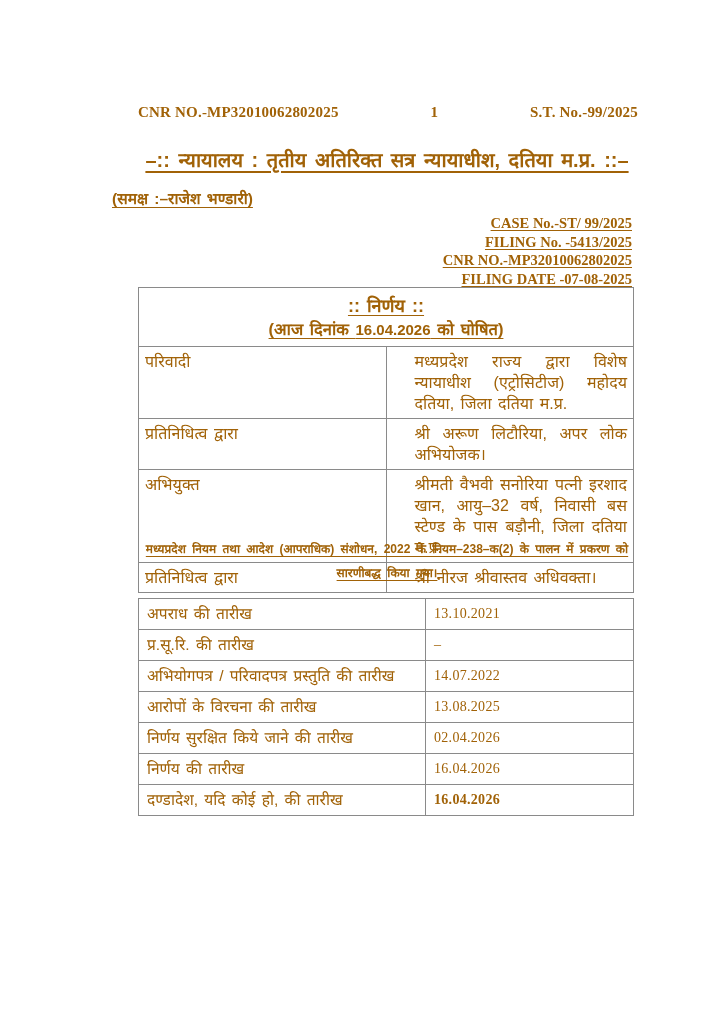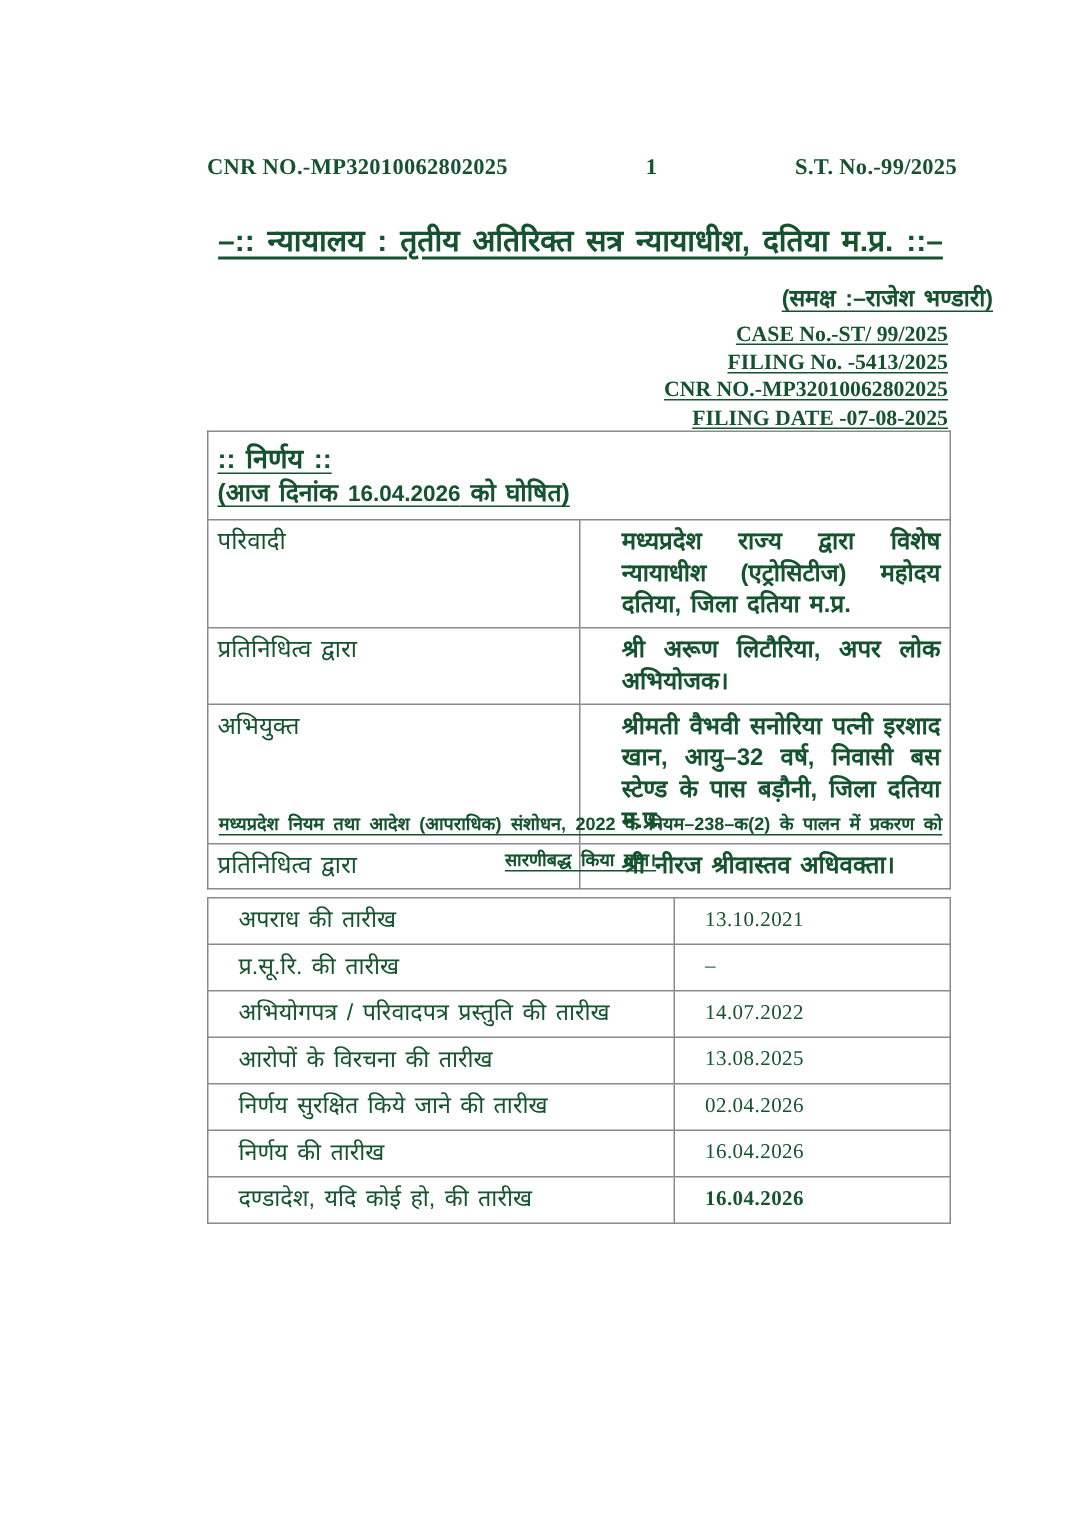--- a/index.html
+++ b/index.html
@@ -1,21 +1,21 @@
 <!DOCTYPE html>
 <html><head>
 <meta charset="utf-8">
 <style>
   html,body { margin:0; padding:0; background:#e8e8e8; }
   .page {
     position:relative;
     width:724px; height:1024px;
     margin:0 auto;
     background:#ffffff;
-    color:#14532d;
+    color:#a16207;
     font-family:"Liberation Serif", serif;
     overflow:hidden;
   }
   .hindi { font-family:"Liberation Sans", sans-serif; }
 
   
   .top-header {
     position:absolute; top:104px; left:138px; width:500px;
     display:flex; justify-content:space-between; align-items:baseline;
     font-weight:bold; font-size:15px; letter-spacing:0.2px;
@@ -23,43 +23,43 @@
 
   
   .court-title {
     position:absolute; top:146px; left:112px; width:550px;
     text-align:center; font-weight:bold; font-size:20px;
     text-decoration:underline; text-underline-offset:4px;
     word-spacing:3px;
   }
   .presiding {
     position:absolute; top:187px; left:112px; width:550px;
-    text-align:right; font-weight:600; font-size:15.5px;
+    text-align:left; font-weight:600; font-size:15.5px;
     word-spacing:2px;
   }
   .presiding span { text-decoration:underline; text-underline-offset:3px; }
 
   
   .case-info {
     position:absolute; top:214px; left:132px; width:500px;
     text-align:right; font-weight:bold; font-size:14.5px; line-height:18.5px;
   }
   .case-info div span { text-decoration:underline; text-underline-offset:2px; }
 
   
   table { border-collapse:collapse; table-layout:fixed; }
   td { border:1px solid #8a8a8a; vertical-align:top; }
 
   .parties-table {
     position:absolute; top:287px; left:138px; width:496px;
   }
   .parties-table td { font-size:16px; line-height:21px; padding:4px 6px; word-spacing:2px; }
   .parties-table td.label { width:140px; }
-  .parties-table td.value { padding-left:28px; text-align:justify;font-weight:bold; }
-  .judgment-head-cell { height:50px; text-align:left; vertical-align:middle; padding:2px; }
+  .parties-table td.value { padding-left:28px; text-align:justify; }
+  .judgment-head-cell { height:50px; text-align:center; vertical-align:middle; padding:2px; }
   .jdg-heading {
     font-weight:bold; font-size:18px;
     text-decoration:underline; text-underline-offset:3px;
     display:block; margin-top:2px;
   }
   .jdg-dateline { font-weight:bold; font-size:16.5px; display:block; margin-top:2px; }
   .jdg-dateline .ul { text-decoration:underline; text-underline-offset:3px; }
   .jdg-dateline .num { font-family:"Liberation Sans", sans-serif; font-size:15px; font-weight:bold; }
 
   
@@ -67,21 +67,21 @@
     position:absolute; top:537px; left:128px; width:518px;
     text-align:center; font-weight:bold; font-size:12px; line-height:24px;
     word-spacing:3px;
   }
   .compliance span { text-decoration:underline; text-underline-offset:3px; }
 
   
   .dates-table {
     position:absolute; top:598px; left:138px; width:496px;
   }
-  .dates-table td { font-size:15.5px; line-height:22px; padding:4px 20px; word-spacing:2px; }
+  .dates-table td { font-size:15.5px; line-height:22px; padding:4px 8px; word-spacing:2px; }
   .dates-table td.label { width:270px; }
   .dates-table td.value {
     font-family:Liberation Serif, serif;
     font-size:14px; letter-spacing:0.3px;margin-top:27px;
   }
   .dates-table td.value.bold { font-weight:bold; }
 </style>
 </head>
 <body>
 

